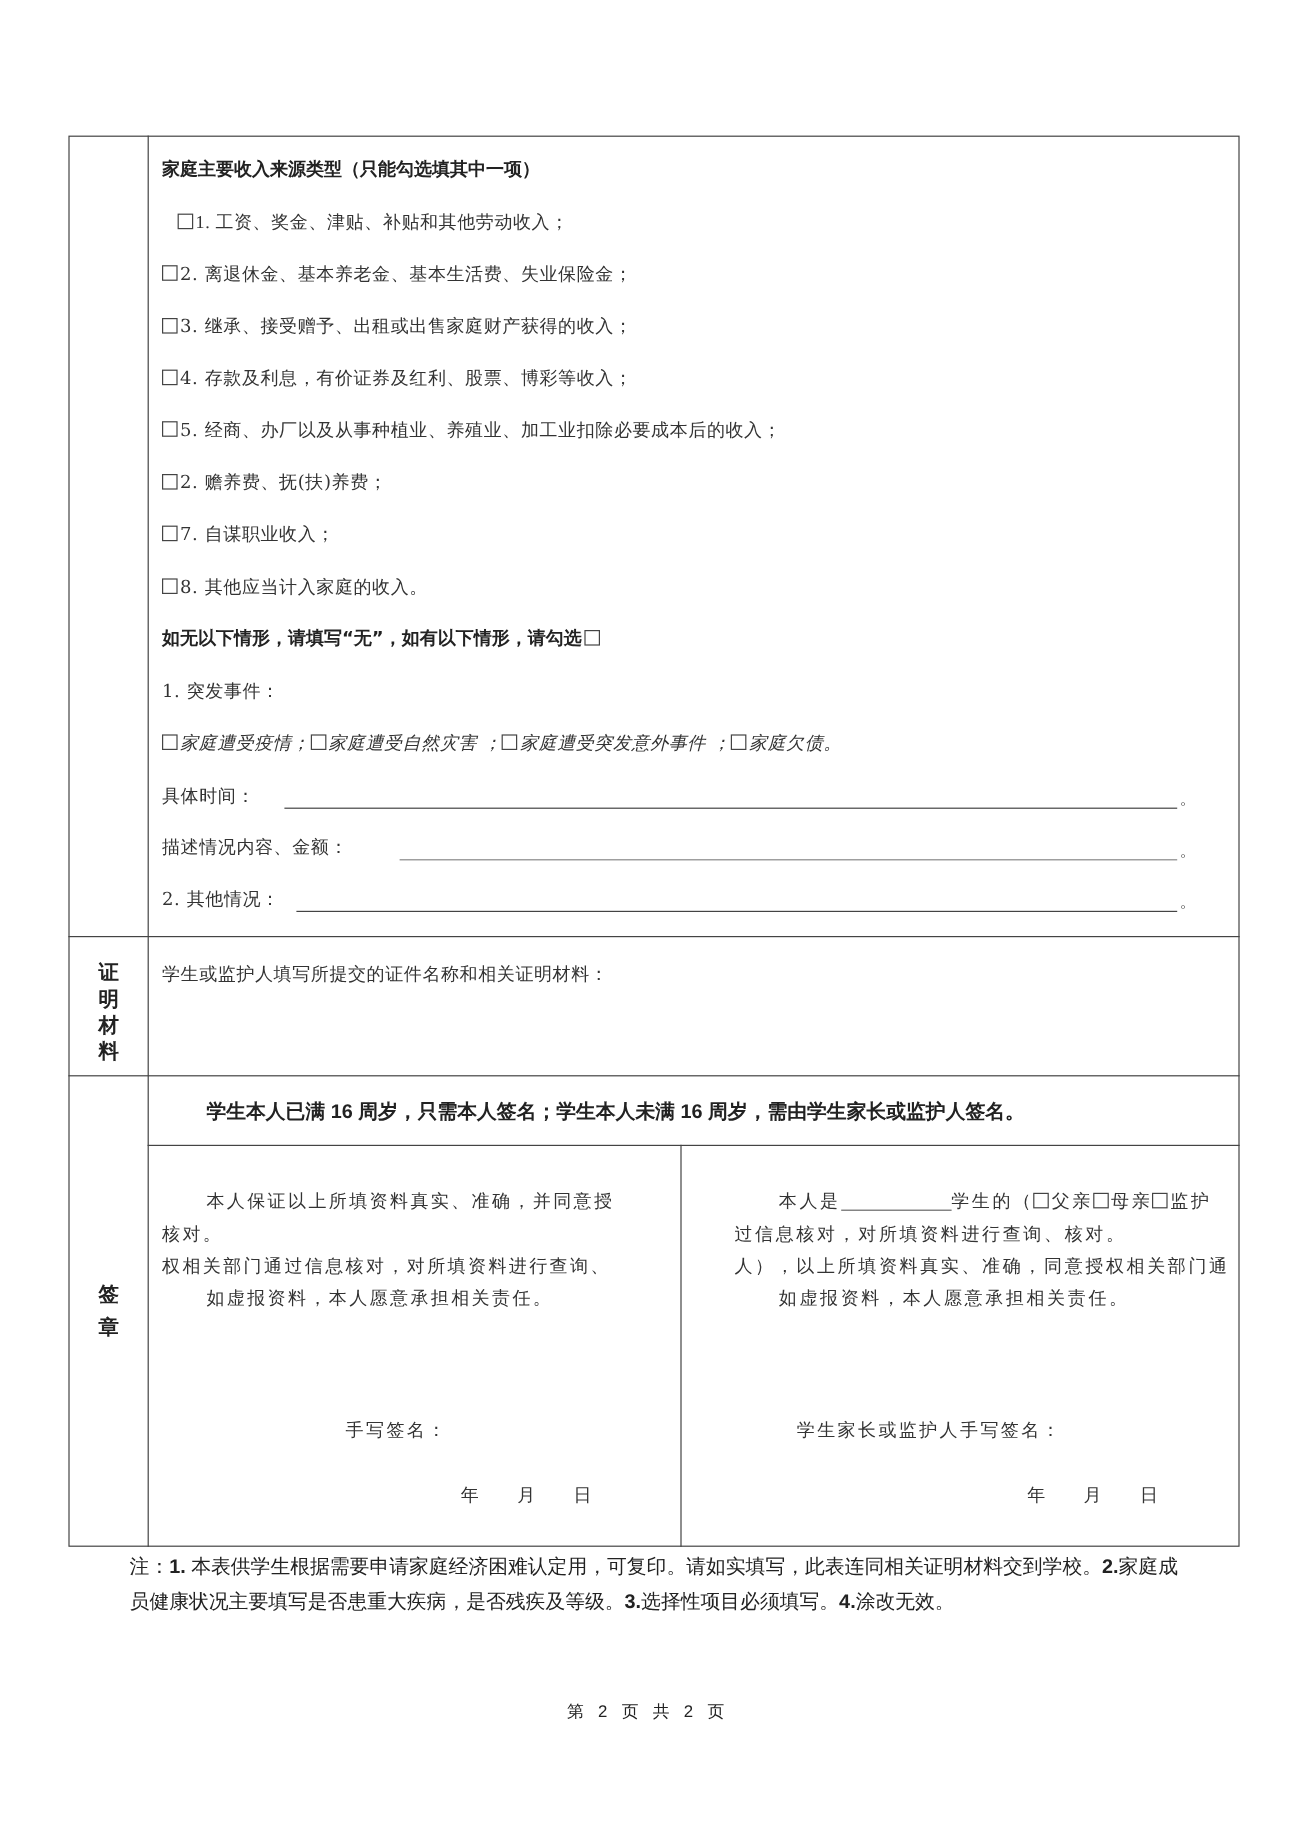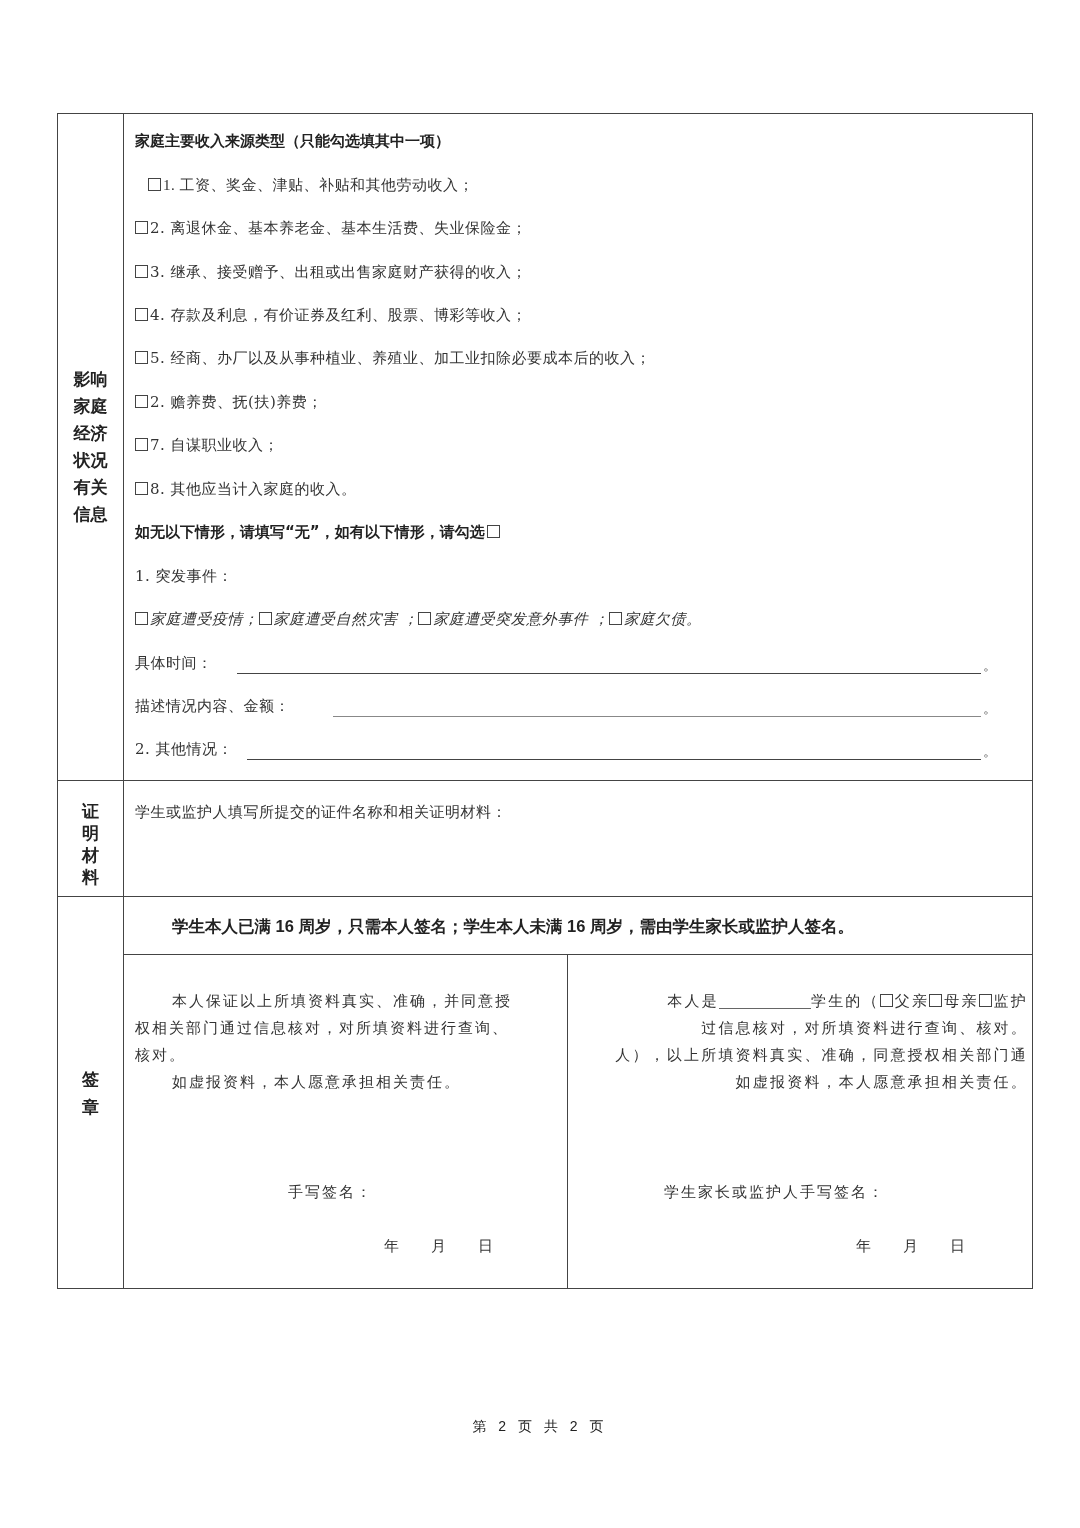--- a/index.html
+++ b/index.html
@@ -31,28 +31,20 @@
 
 <div class="page">
 
   <div class="frame"></div>
   <div class="vline" style="left:123px;top:113px;height:1176px;"></div>
   <div class="hline" style="left:57px;top:780px;width:976px;"></div>
   <div class="hline" style="left:57px;top:896px;width:976px;"></div>
   <div class="hline" style="left:123px;top:954px;width:910px;"></div>
   <div class="vline" style="left:567px;top:954px;height:335px;"></div>
 
-  <div class="lbl" style="top:366px;">
-    <div>影响</div>
-    <div>家庭</div>
-    <div>经济</div>
-    <div>状况</div>
-    <div>有关</div>
-    <div>信息</div>
-  </div>
 
   <div class="t b" style="left:135px;top:132px;">家庭主要收入来源类型（只能勾选填其中一项）</div>
 
   <div class="t" style="left:148px;top:176px;font-family:Liberation Serif, serif;"><span class="cb"></span><span>1. 工资、奖金、津贴、补贴和其他劳动收入；</span></div>
   <div class="t" style="left:135px;top:219px;"><span class="cb"></span><span>2. 离退休金、基本养老金、基本生活费、失业保险金；</span></div>
   <div class="t" style="left:135px;top:263px;"><span class="cb"></span><span>3. 继承、接受赠予、出租或出售家庭财产获得的收入；</span></div>
   <div class="t" style="left:135px;top:306px;"><span class="cb"></span><span>4. 存款及利息，有价证券及红利、股票、博彩等收入；</span></div>
   <div class="t" style="left:135px;top:349px;"><span class="cb"></span><span>5. 经商、办厂以及从事种植业、养殖业、加工业扣除必要成本后的收入；</span></div>
   <div class="t" style="left:135px;top:393px;"><span class="cb"></span><span>2. 赡养费、抚(扶)养费；</span></div>
   <div class="t" style="left:135px;top:436px;"><span class="cb"></span><span>7. 自谋职业收入；</span></div>
@@ -89,39 +81,42 @@
 
   <div class="lbl" style="top:1065px;line-height:28px;">
     <div>签</div>
     <div>章</div>
   </div>
 
   <div class="t" style="left:172px;top:916px;font-family:'Liberation Sans','DejaVu Sans',sans-serif;font-size:16.5px;letter-spacing:0;color:#222;font-weight:bold;">学生本人已满 16 周岁，只需本人签名；学生本人未满 16 周岁，需由学生家长或监护人签名。</div>
 
   <div class="para" style="left:135px;top:988px;width:425px;">
     <div style="padding-left:37px;">本人保证以上所填资料真实、准确，并同意授</div>
+    <div>核对。</div>
     <div>权相关部门通过信息核对，对所填资料进行查询、</div>
-    <div>核对。</div>
     <div style="padding-left:37px;">如虚报资料，本人愿意承担相关责任。</div>
   </div>
   <div class="sig" style="left:288px;top:1183px;">手写签名：</div>
   <div style="position:absolute;left:380px;top:1178px;width:180px;height:26px;"></div>
   <div class="sig" style="left:384px;top:1237px;">
     <span>年</span><span style="display:inline-block;width:30px;"></span><span>月</span><span style="display:inline-block;width:30px;"></span><span>日</span>
   </div>
 
-  <div class="para" style="left:578px;top:988px;width:450px;letter-spacing:2.2px;text-align:right;">
+  <div class="para" style="left:612px;top:988px;width:450px;letter-spacing:2.2px;">
     <div style="padding-left:37px;white-space:nowrap;">
       <span>本人是</span><span style="display:inline-block;width:92px;border-bottom:1px solid #666;height:17px;vertical-align:-3px;"></span><span>学生的（</span><span class="cb"></span><span>父亲</span><span class="cb"></span><span>母亲</span><span class="cb"></span><span>监护</span>
     </div>
     <div>过信息核对，对所填资料进行查询、核对。</div>
     <div style="white-space:nowrap;">人），以上所填资料真实、准确，同意授权相关部门通</div>
     <div style="padding-left:37px;">如虚报资料，本人愿意承担相关责任。</div>
   </div>
   <div class="sig" style="left:664px;top:1183px;">学生家长或监护人手写签名：</div>
   <div style="position:absolute;left:900px;top:1178px;width:128px;height:26px;"></div>
   <div class="sig" style="left:856px;top:1237px;">
     <span>年</span><span style="display:inline-block;width:30px;"></span><span>月</span><span style="display:inline-block;width:30px;"></span><span>日</span>
   </div>
 
+  <div class="note" style="top:1292px;">
+    <span>注：</span><b>1.</b><span> 本表供学生根据需要申请家庭经济困难认定用，可复印。请如实填写，此表连同相关证明材料交到学校。</span><b>2.</b><span>家庭成员健康状况主要填写是否患重大疾病，是否残疾及等级。</span><b>3.</b><span>选择性项目必须填写。</span><b>4.</b><span>涂改无效。</span>
+  </div>
 
   <div class="footer">第 2 页 共 2 页</div>
 </div>
 
 </body></html>

